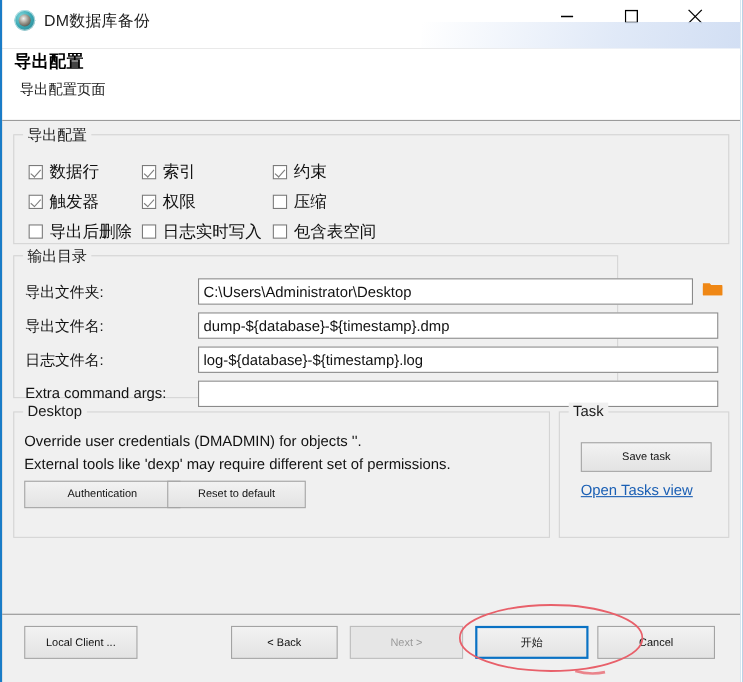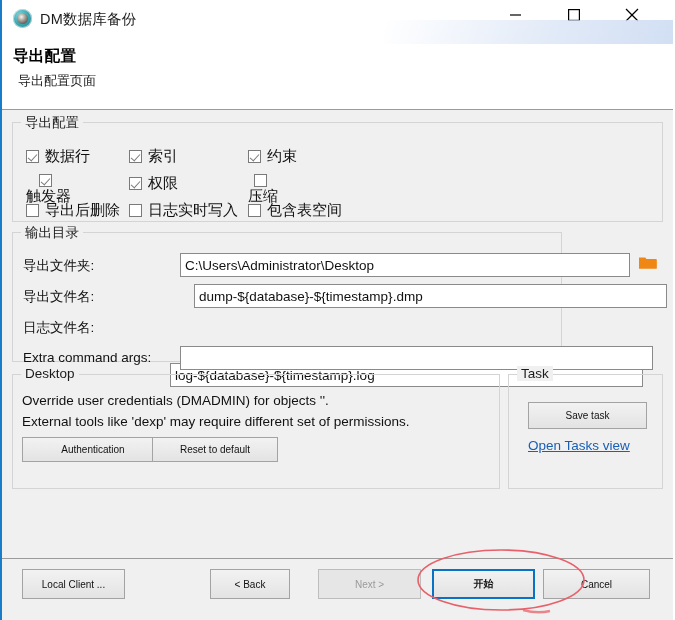--- a/index.html
+++ b/index.html
@@ -216,21 +216,20 @@
     padding: 0;
     white-space: nowrap;
   }
   .btn.disabled {
     color: #9a9a9a;
     background: #e6e6e6;
     border-color: #bdbdbd;
   }
   .btn.default-focus {
     border: 2px solid #0a72c4;
-    font-weight: bold;
   }
 
   .link {
     position: absolute;
     font-size: 13.5px;
     color: #1a5fb4;
     text-decoration: underline;
     cursor: default;
     white-space: nowrap;
   }
@@ -306,29 +305,29 @@
       </div>
       <div class="cb checked" style="left:116px; top:24px;">
         <span class="box"></span>
         <span class="lbl">索引</span>
       </div>
       <div class="cb checked" style="left:235px; top:24px;">
         <span class="box"></span>
         <span class="lbl">约束</span>
       </div>
 
-      <div class="cb checked" style="left:13px; top:51px;flex-direction:column;">
+      <div class="cb checked" style="left:13px; top:51px;">
         <span class="box"></span>
         <span class="lbl">触发器</span>
       </div>
       <div class="cb checked" style="left:116px; top:51px;">
         <span class="box"></span>
         <span class="lbl">权限</span>
       </div>
-      <div class="cb" style="left:235px; top:51px;flex-direction:column;">
+      <div class="cb" style="left:235px; top:51px;">
         <span class="box"></span>
         <span class="lbl">压缩</span>
       </div>
 
       <div class="cb" style="left:13px; top:78px;">
         <span class="box"></span>
         <span class="lbl">导出后删除</span>
       </div>
       <div class="cb" style="left:116px; top:78px;">
         <span class="box"></span>
@@ -346,24 +345,24 @@
       <span class="fld-label" style="left:10px; top:24px;">导出文件夹:</span>
       <input class="txt" style="left: 167px; top: 20px; width: 450px;" value="C:\Users\Administrator\Desktop">
       <button class="browse-btn" style="left:624px; top:20px;">
         <svg width="20" height="20" viewBox="0 0 20 20">
           <path d="M1 4.5h6.2l1.3 1.6H18.6v9.4H1z" fill="#ef8715"></path>
           <path d="M1 7.3h17.6v8.2H1z" fill="#ef8715"></path>
         </svg>
       </button>
 
       <span class="fld-label" style="left:10px; top:55px;">导出文件名:</span>
-      <input class="txt" style="left: 167px; top: 51px; width: 473px; margin-left: 14px;" value="dump-${database}-${timestamp}.dmp">
+      <input class="txt" style="left: 167px; top: 51px; width: 473px;" value="dump-${database}-${timestamp}.dmp">
 
       <span class="fld-label" style="left:10px; top:86px;">日志文件名:</span>
-      <input class="txt" style="left: 157px; top: 82px; width: 473px; margin-top: 48px;" value="log-${database}-${timestamp}.log">
+      <input class="txt" style="left: 167px; top: 82px; width: 473px;" value="log-${database}-${timestamp}.log">
 
       <span class="fld-label" style="left:10px; top:117px;">Extra command args:</span>
       <input class="txt" style="left: 167px; top: 113px; width: 473px;" value="">
     </div>
 
     <div class="group" id="grp-security">
       <span class="legend">Desktop</span>
       <span class="sec-line" style="left:9px; top:18px;">Override user credentials (DMADMIN) for objects ''.</span>
       <span class="sec-line" style="left:9px; top:39px;">External tools like 'dexp' may require different set of permissions.</span>
       <button class="btn" style="left:9px; top:62px; width:142px; height:25px;">Authentication</button>
@@ -373,21 +372,21 @@
     <div class="group" id="grp-task">
       <span class="legend">Task</span>
       <button class="btn" style="left:19px; top:27px; width:119px; height:27px;">Save task</button>
       <span class="link" style="left:19px; top:63px;">Open Tasks view</span>
     </div>
 
   </div>
 
   <div class="footer">
     <button class="btn" style="left:20px; top:10px; width:103px; height:30px;">Local Client ...</button>
-    <button class="btn" style="left:208px; top:10px; width:80px; height:30px;">&lt; Back</button>
+    <button class="btn" style="left:208px; top:10px; width:97px; height:30px;">&lt; Back</button>
     <button class="btn disabled" style="left:316px; top:10px; width:103px; height:30px;">Next &gt;</button>
     <button class="btn default-focus" style="left:430px; top:10px; width:103px; height:30px;">开始</button>
     <button class="btn" style="left:541px; top:10px; width:107px; height:30px;">Cancel</button>
   </div>
 
   <div class="annot">
     <svg width="175" height="68" viewBox="0 0 175 68">
       <ellipse cx="86" cy="33" rx="83" ry="30" fill="none" stroke="#e8606a" stroke-width="1.6"></ellipse>
       <path d="M108 63 q14 4 27 1" fill="none" stroke="#e8606a" stroke-width="2.4" opacity="0.75"></path>
     </svg>

